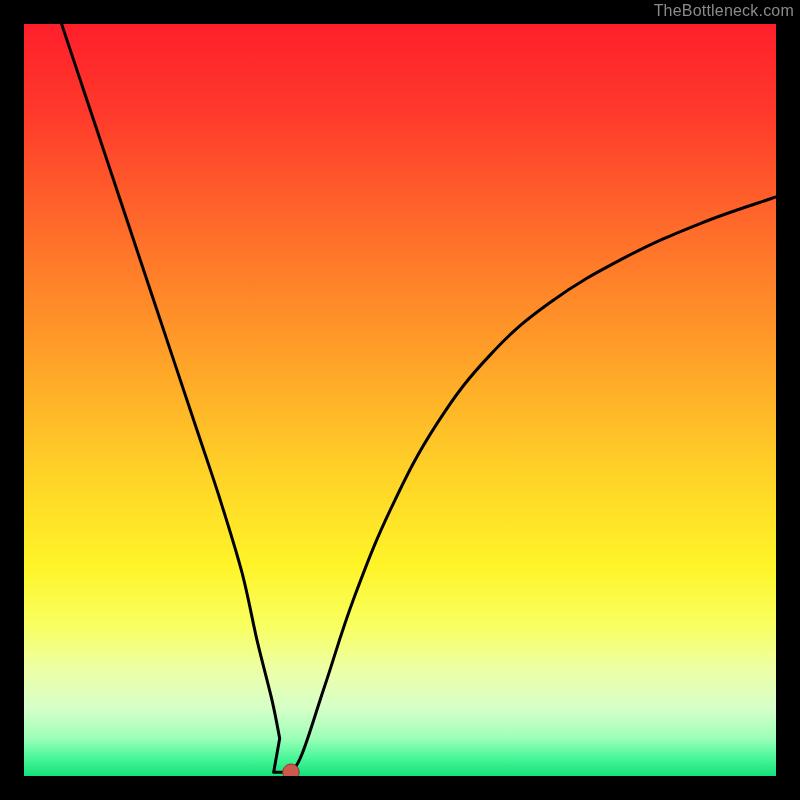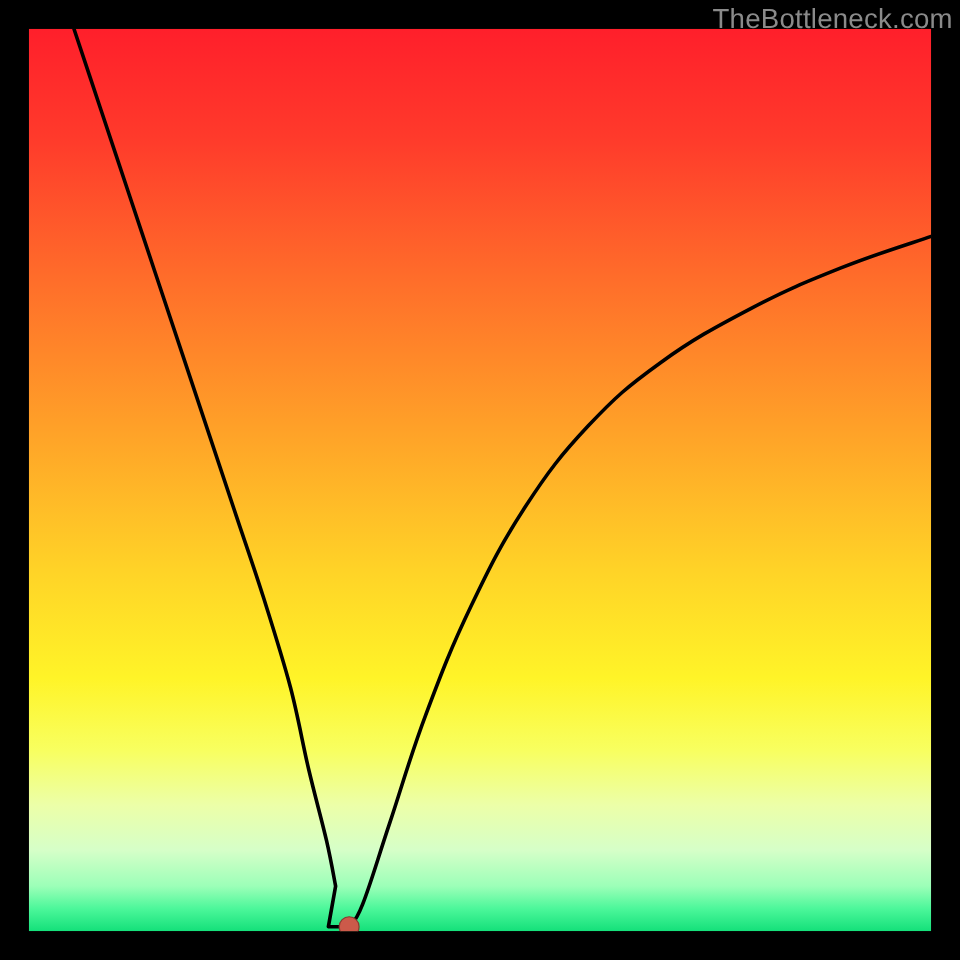--- a/index.html
+++ b/index.html
@@ -24,21 +24,21 @@
     left: 0;
     top: 0;
     width: 752px;
     height: 752px;
   }
   .watermark {
     position: absolute;
     top: 2px;
     right: 6px;
     color: #8a8a8a;
-    font-size: 23px;
+    font-size: 16px;
     letter-spacing: 0.2px;
     font-weight: 500;
   }
   svg { display: block; }
 </style>
 </head>
 <body>
 
 <div class="frame">
   <svg class="plot" viewBox="0 0 752 752" preserveAspectRatio="none">

